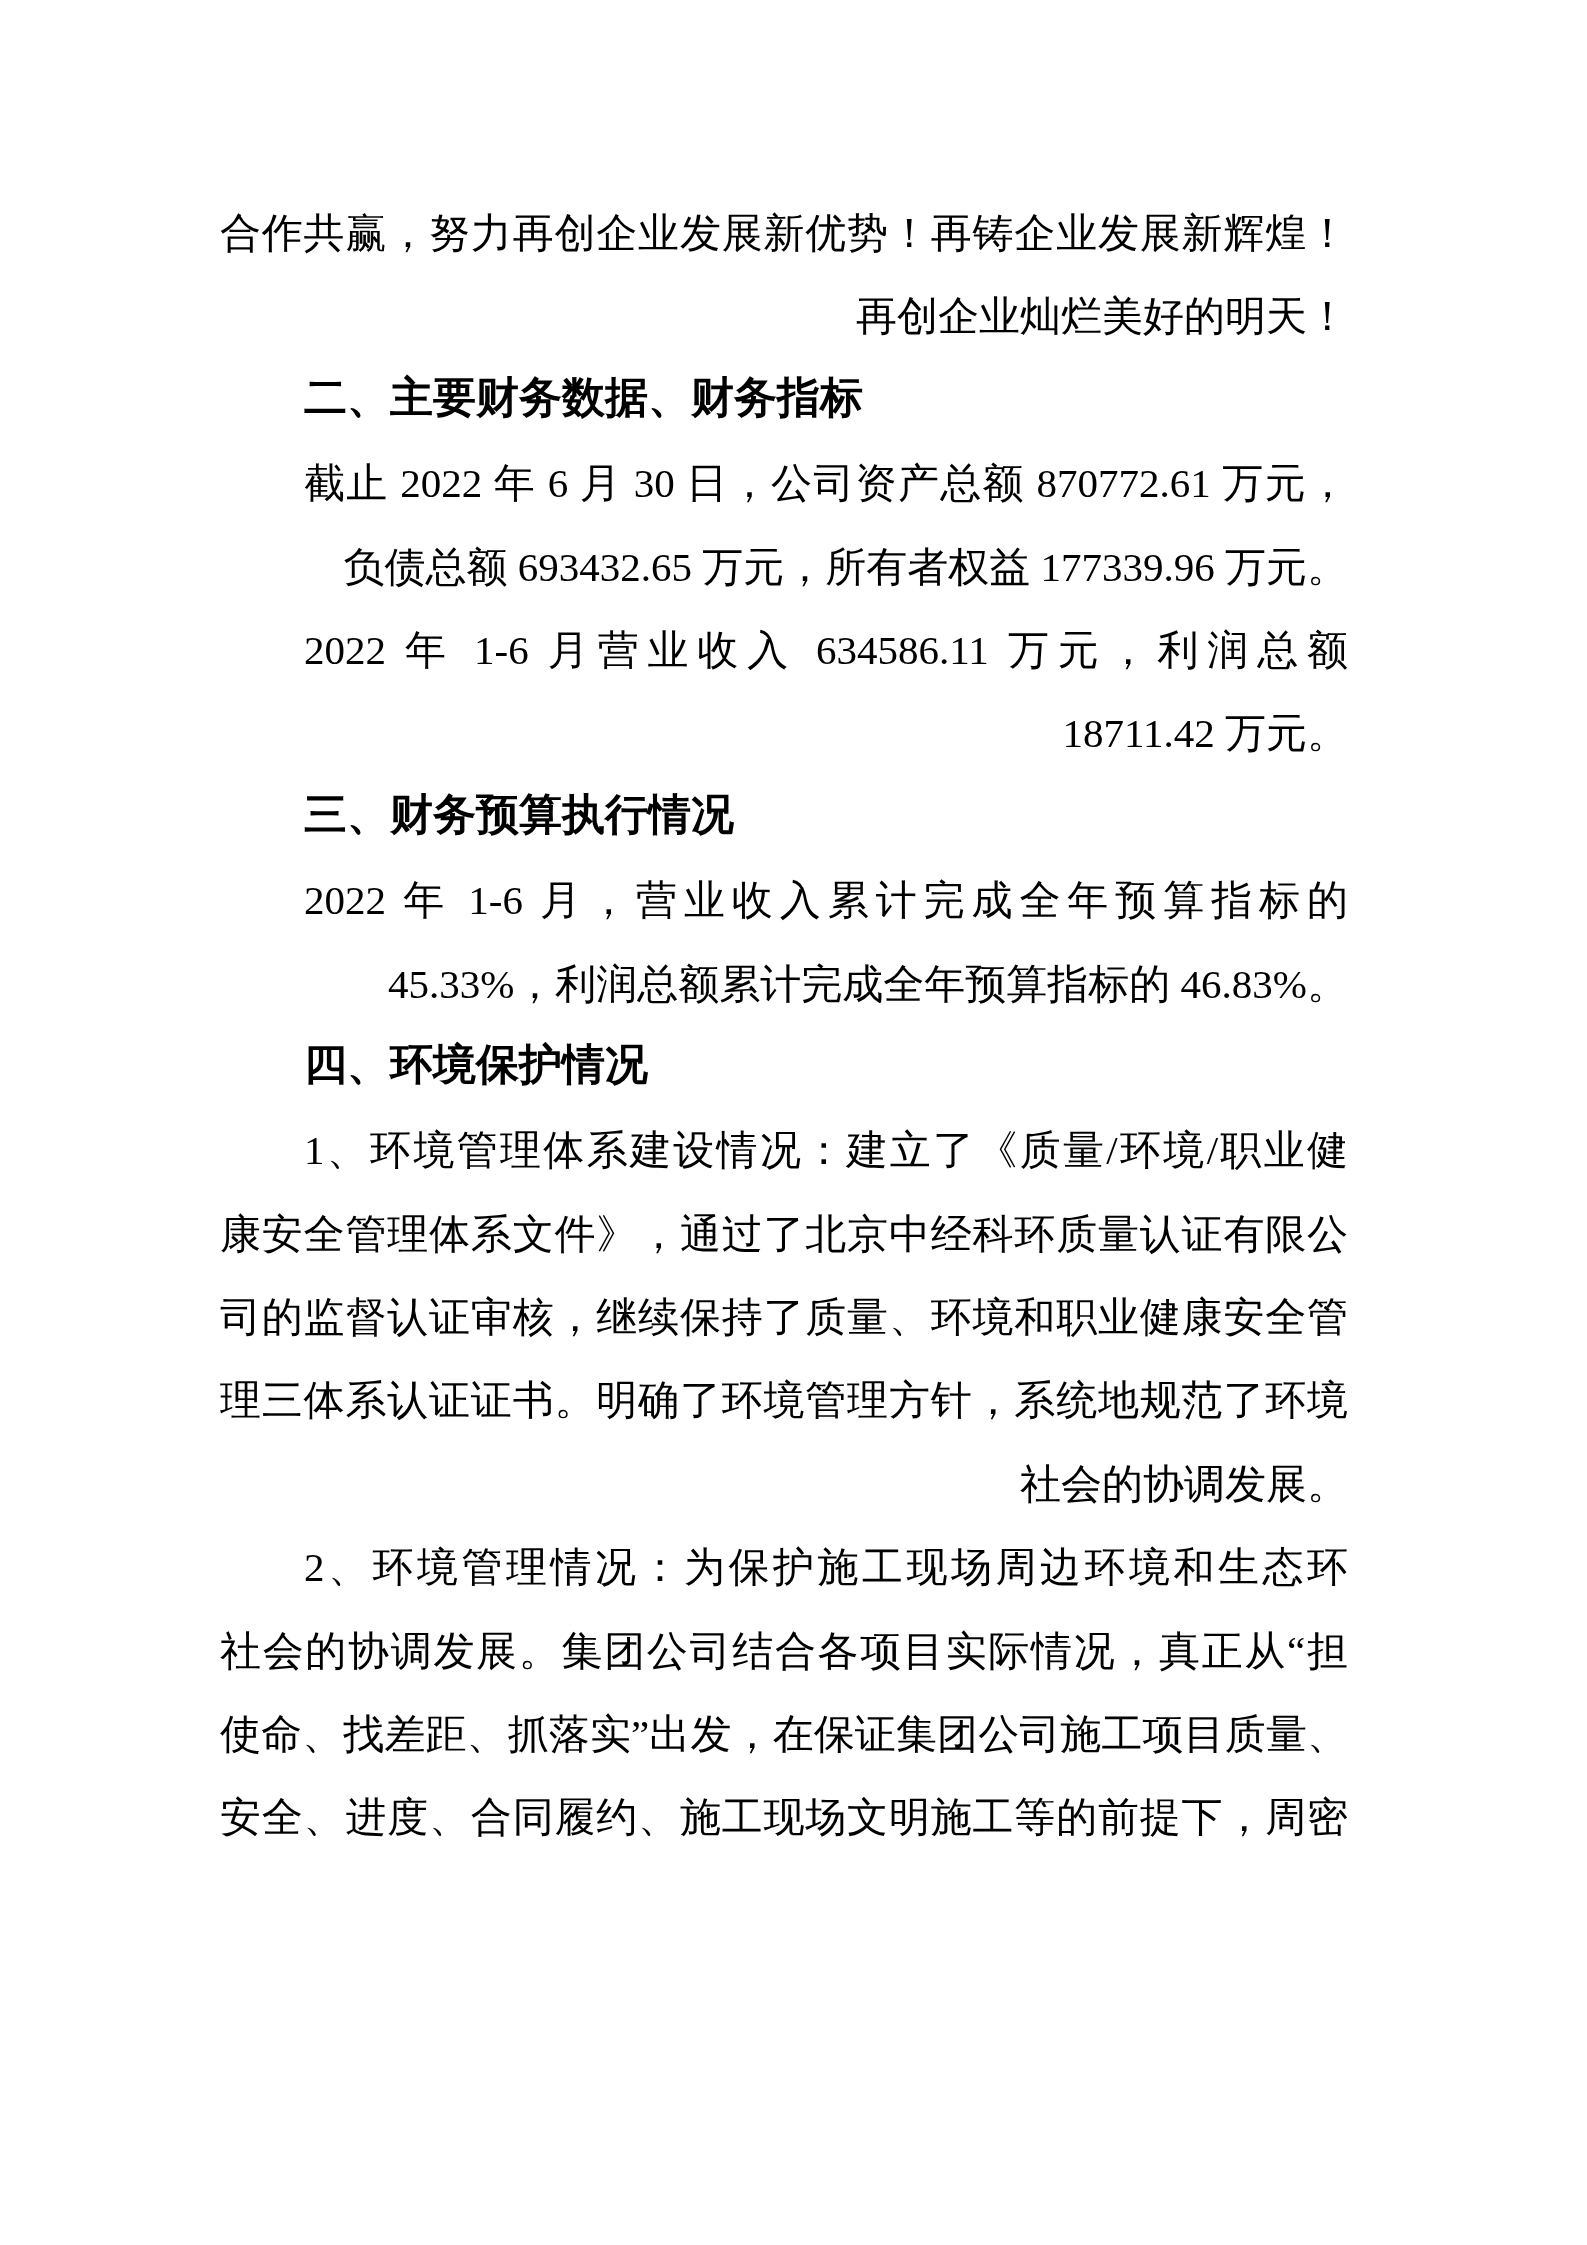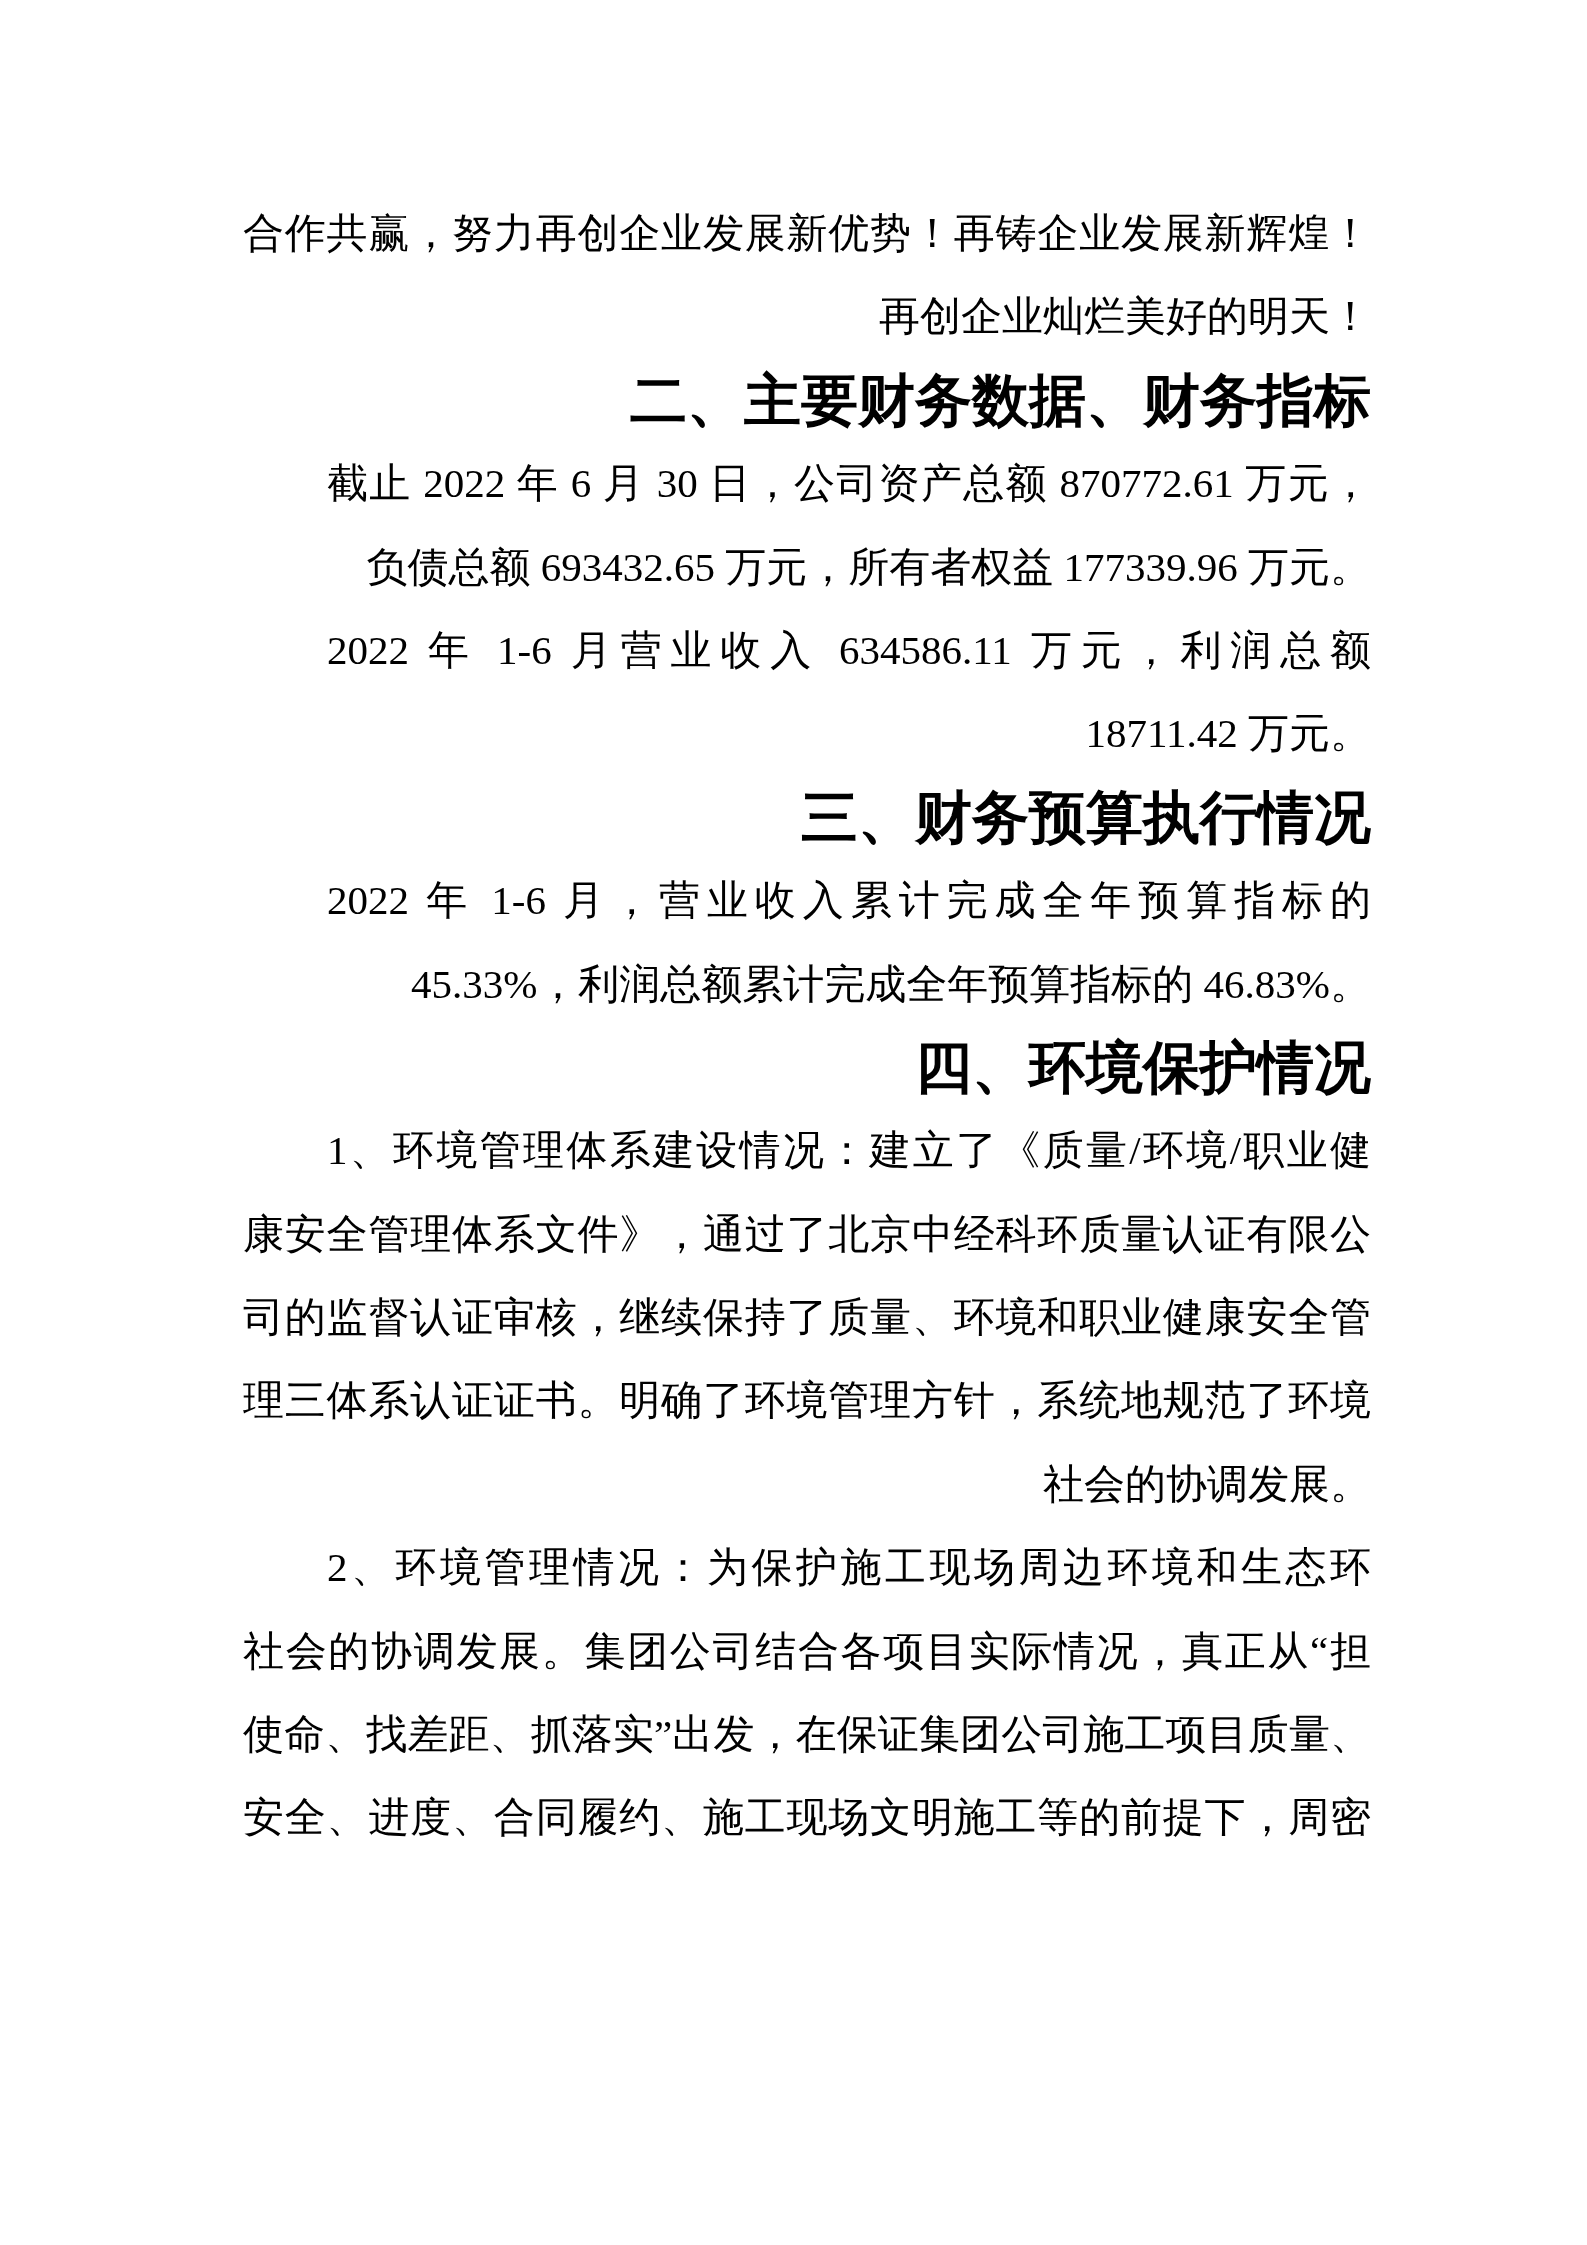--- a/index.html
+++ b/index.html
@@ -8,45 +8,45 @@
   }
   body {
     width: 1587px;
     height: 2245px;
     background: #ffffff;
     position: relative;
     overflow: hidden;
   }
   .doc {
     position: absolute;
-    left: 243px;
+    left: 220px;
     top: 192px;
     width: 1128px;
   }
   .line {
     height: 83.4px;
     line-height: 83.4px;
     font-size: 41px;
     font-family: "Liberation Serif", "DejaVu Serif", serif;
     color: #000000;
     text-align: right;
     overflow: hidden;
   }
   .line.justify {
     text-align: justify;
     text-align-last: justify;
   }
   .line.indent {
     padding-left: 84px;
   }
   .line.heading {
-    font-family: Liberation Serif, serif;
+    font-family: Liberation Mono, monospace;
     font-weight: bold;
-    font-size: 57px;
-    text-align: right;
+    font-size: 43px;
+    text-align: left;
     text-align-last: auto;
   }
 </style>
 </head>
 <body>
 
 <div class="doc">
     <div class="line justify">合作共赢，努力再创企业发展新优势！再铸企业发展新辉煌！</div>
     <div class="line">再创企业灿烂美好的明天！</div>
     <div class="line heading indent">二、主要财务数据、财务指标</div>

